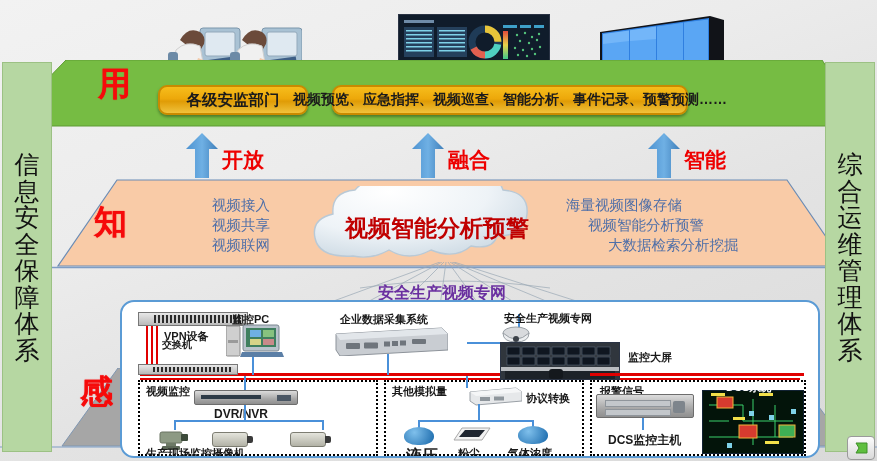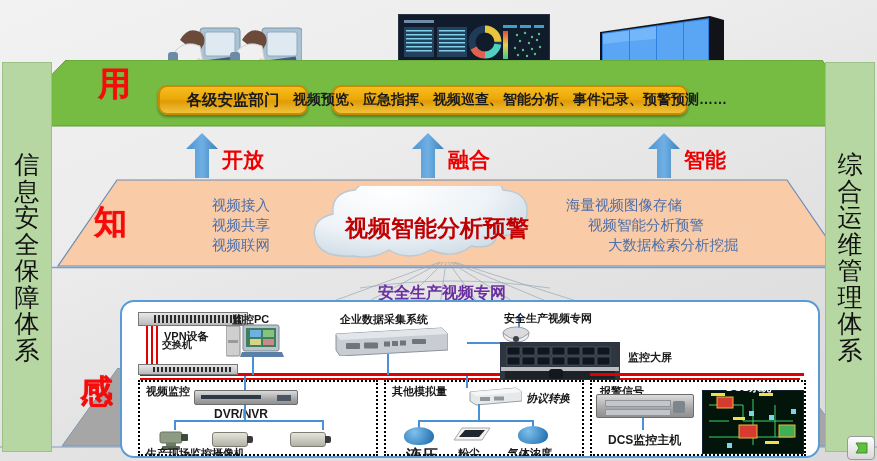--- a/index.html
+++ b/index.html
@@ -428,21 +428,21 @@
     <div class="lbl" style="left:270px;top:82px;font-size:11px;">其他模拟量</div>
 
     <div class="abs" style="left:344px;top:84px;width:56px;height:20px;">
       <svg width="56" height="20" viewBox="0 0 56 20">
         <polygon points="4,6 50,2 56,6 56,15 10,19 4,15" fill="#e6e8ea" stroke="#9aa0a6"></polygon>
         <polygon points="4,6 50,2 56,6 10,10" fill="#f5f6f7"></polygon>
         <rect x="14" y="11" width="10" height="4" fill="#8f969c"></rect>
         <rect x="28" y="10.5" width="10" height="4" fill="#8f969c"></rect>
       </svg>
     </div>
-    <div class="lbl" style="left:404px;top:89px;font-size:11px;font-style:italic;">协议转换</div>
+    <div class="lbl" style="left:404px;top:89px;font-size:11px;">协议转换</div>
 
     <div class="blueline" style="left:344px;top:74px;width:2px;height:12px;"></div>
     <div class="blueline" style="left:296px;top:118px;width:116px;height:2px;"></div>
     <div class="blueline" style="left:356px;top:102px;width:2px;height:17px;"></div>
     <div class="blueline" style="left:296px;top:118px;width:2px;height:8px;"></div>
     <div class="blueline" style="left:410px;top:118px;width:2px;height:8px;"></div>
 
     <div class="sensor" style="left:282px;top:125px;width:30px;height:18px;"></div>
     <div class="abs" style="left:330px;top:124px;width:40px;height:18px;">
       <svg width="40" height="18" viewBox="0 0 40 18">

